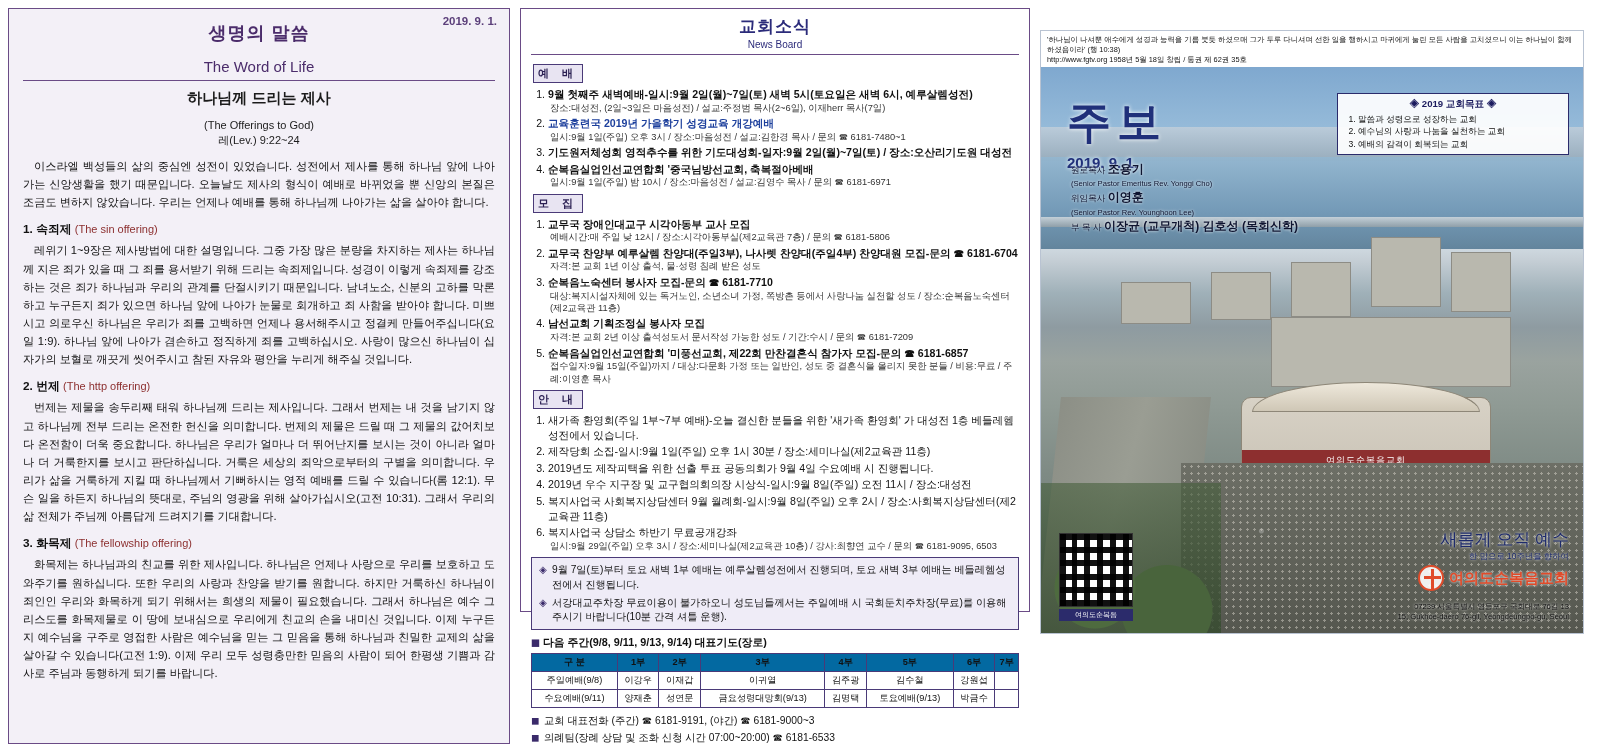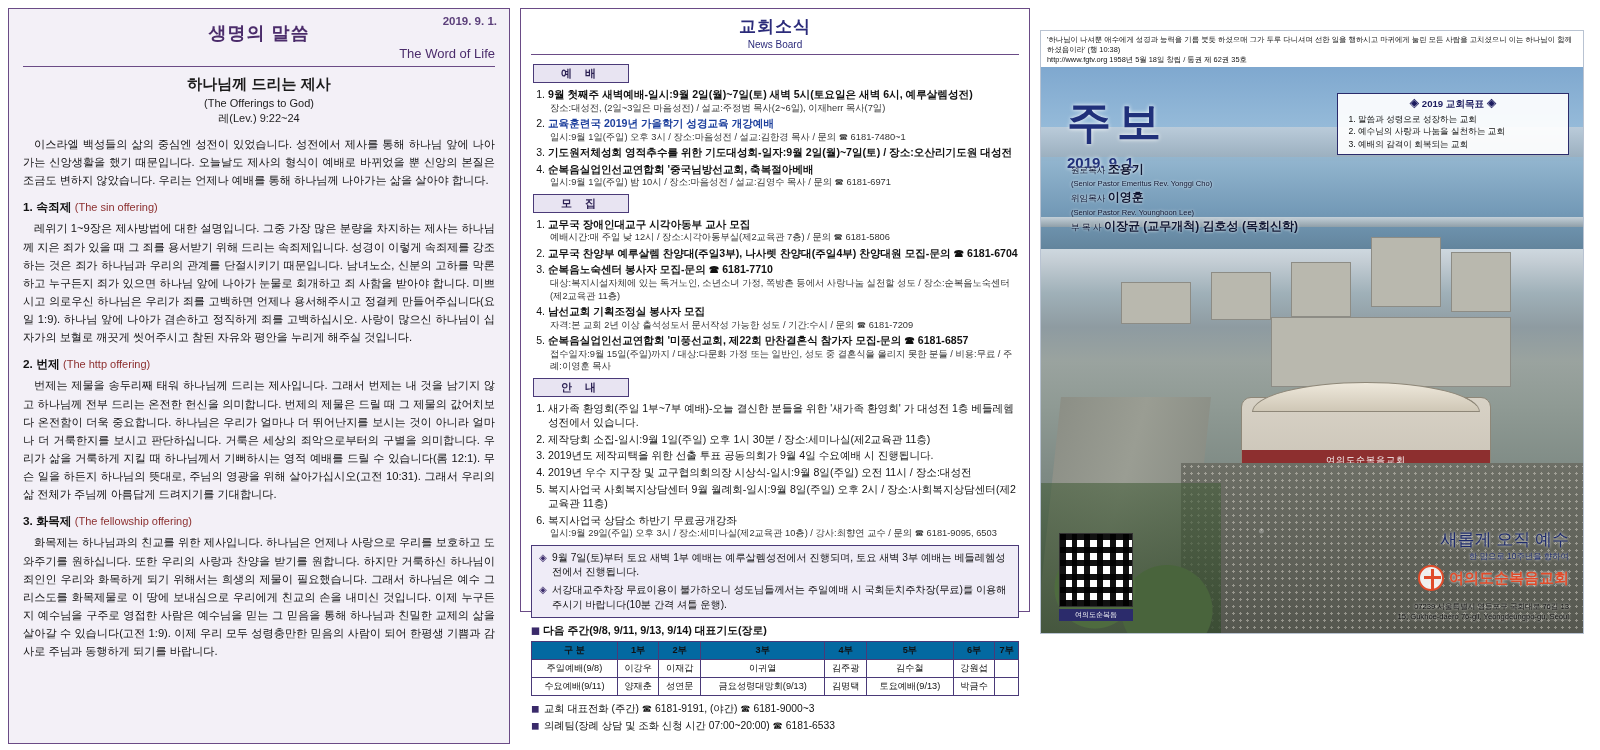--- a/index.html
+++ b/index.html
@@ -20,25 +20,25 @@
   .panel1 {
     width:100%; height:100%;
     border:1.5px solid #6a4b86;
     background:#f3f0f7;
     padding:8px 14px 10px 14px;
     position:relative;
   }
   .date-tr { position:absolute; top:6px; right:12px; font-size:11.5px; color:#5b3f7a; font-weight:bold; }
   .wol-title { text-align:center; margin-top:4px; }
   .wol-title .kr { font-size:18px; font-weight:bold; color:#4b2c6b; letter-spacing:1px; }
-  .wol-title .en { font-size:13px; color:#4b2c6b; margin-top:1px;text-align:right; }
+  .wol-title .en { font-size:15px; color:#4b2c6b; margin-top:13px; }
   .wol-rule { border-bottom:1.2px solid #6a4b86; margin:5px 0 8px 0; }
   .wol-head { text-align:center; }
   .wol-head .h1 { font-size:15px; font-weight:bold; color:#1b1b1b; }
-  .wol-head .h2 { font-size:11px; color:#1b1b1b; margin-top:3px; }
+  .wol-head .h2 { font-size:11px; color:#1b1b1b; margin-top:11px; }
   .wol-head .h3 { font-size:11px; color:#1b1b1b; margin-top:2px; }
   .body-p {
     font-size:11.2px; line-height:1.62; color:#111; text-align:justify;
     margin:9px 0 0 0;
   }
   .sec-h { font-size:11.8px; font-weight:bold; color:#111; margin:11px 0 3px 0; }
   .sec-h .en { color:#8c2f2f; font-weight:normal; font-size:11px; }
   .indent { text-indent:11px; }
 
   
@@ -49,21 +49,21 @@
     background:#ffffff;
     padding:6px 10px 8px 10px;
   }
   .nb-title { text-align:center; }
   .nb-title .kr { font-size:17px; font-weight:bold; color:#2b2b7a; letter-spacing:1px; }
   .nb-title .en { font-size:10px; color:#2b2b7a; margin-top:1px; }
   .nb-rule { border-bottom:1.2px solid #6a4b86; margin:4px 0 6px 0; }
 
   .tagbox {
     display:inline-block; border:1px solid #4a3a78; background:#e8e4f2;
-    font-size:11px; font-weight:bold; color:#2a1f52; padding:1px 27px; letter-spacing:5px;
+    font-size:11px; font-weight:bold; color:#2a1f52; padding:1px 4px; letter-spacing:5px;
     margin:3px 4px 4px 2px;
   }
   ol.nlist { margin:0 0 0 0; padding:0 0 0 17px; }
   ol.nlist > li { font-size:10.6px; line-height:1.38; color:#111; margin-bottom:2px; }
   ol.nlist > li b { font-weight:bold; }
   .sub { display:block; font-size:9.3px; color:#333; line-height:1.34; padding-left:2px; }
   .blue { color:#1c3f9c; }
 
   .noticebox {
     border:1px solid #4a3a78; background:#efecf7; margin-top:5px; padding:5px 7px;
@@ -285,20 +285,21 @@
 
       
       <div class="tagbox">모 집</div>
       <ol class="nlist">
         <li>
           <b>교무국 장애인대교구 시각아동부 교사 모집</b>
           <span class="sub">예배시간:매 주일 낮 12시 / 장소:시각아동부실(제2교육관 7층) / 문의 ☎ 6181-5806</span>
         </li>
         <li>
           <b>교무국 찬양부 예루살렘 찬양대(주일3부), 나사렛 찬양대(주일4부) 찬양대원 모집-문의 ☎ 6181-6704</b>
+          <span class="sub">자격:본 교회 1년 이상 출석, 물·성령 침례 받은 성도</span>
         </li>
         <li>
           <b>순복음노숙센터 봉사자 모집-문의 ☎ 6181-7710</b>
           <span class="sub">대상:복지시설자체에 있는 독거노인, 소년소녀 가정, 쪽방촌 등에서 사랑나눔 실천할 성도 / 장소:순복음노숙센터(제2교육관 11층)</span>
         </li>
         <li>
           <b>남선교회 기획조정실 봉사자 모집</b>
           <span class="sub">자격:본 교회 2년 이상 출석성도서 문서작성 가능한 성도 / 기간:수시 / 문의 ☎ 6181-7209</span>
         </li>
         <li>

